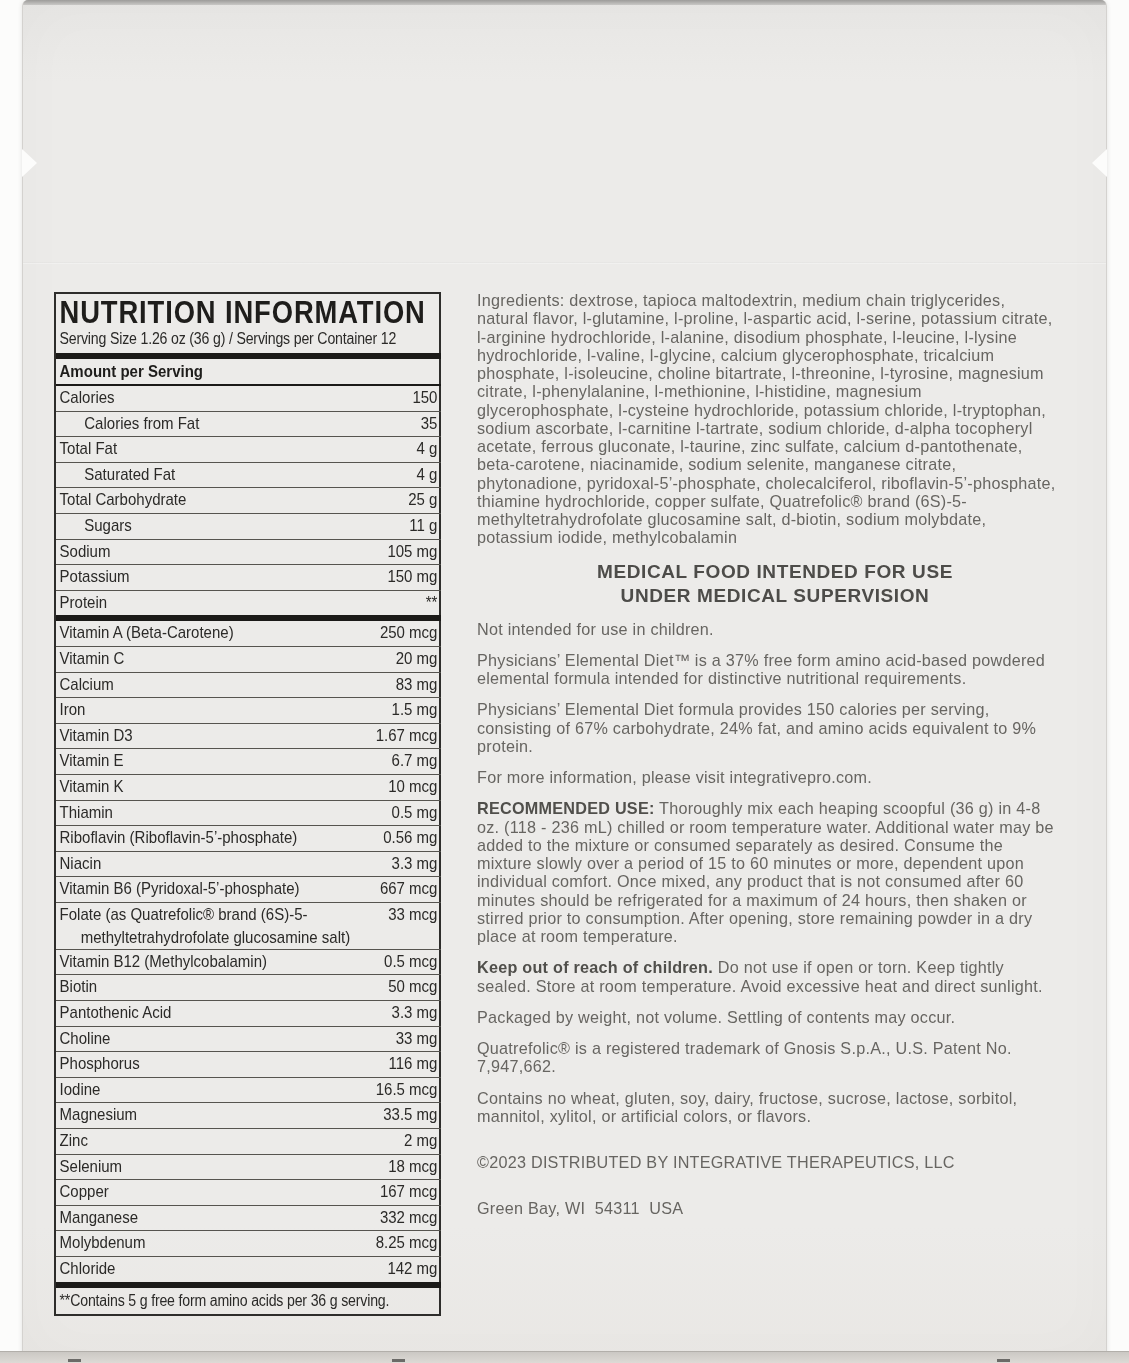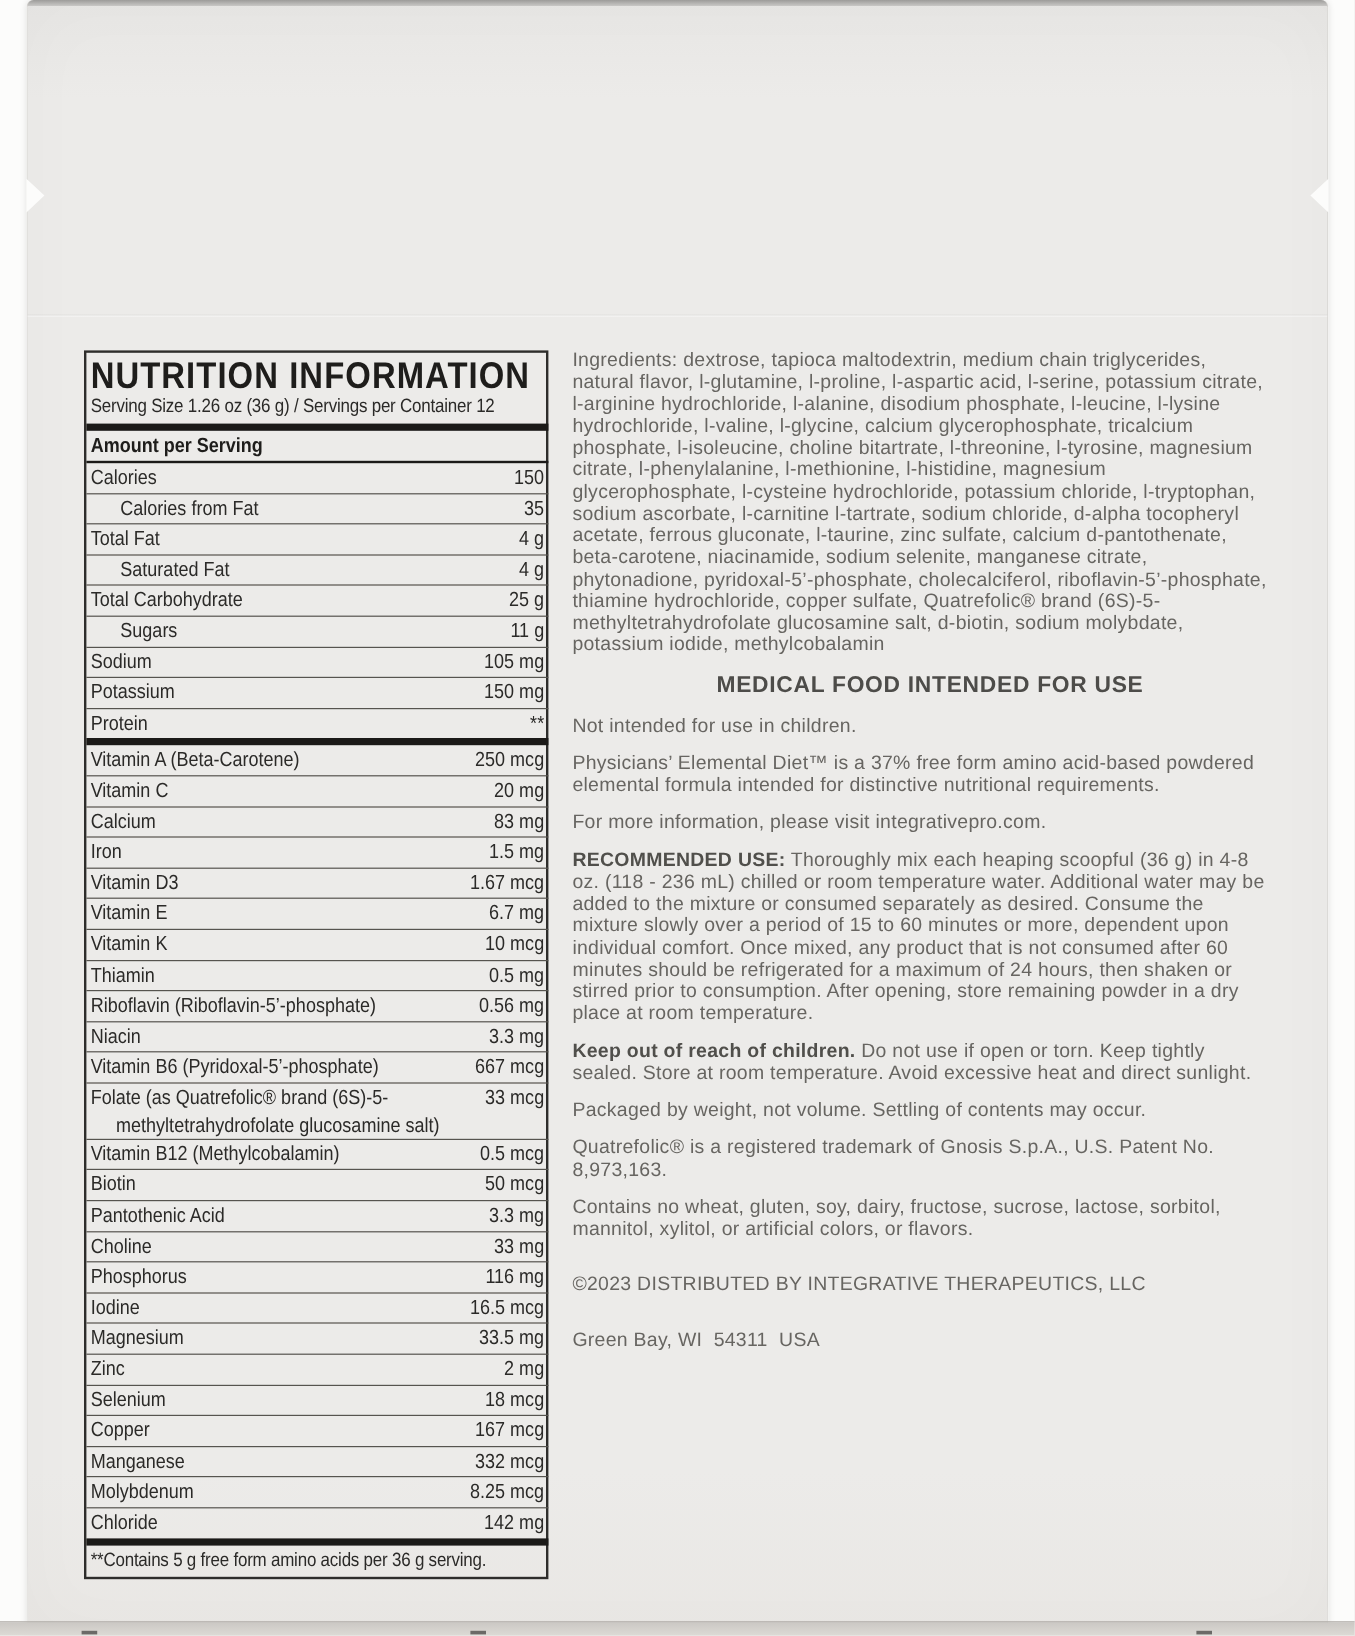--- a/index.html
+++ b/index.html
@@ -33,21 +33,21 @@
   .bottom-band{
     position:absolute;left:0;right:0;bottom:0;height:11px;
     background:linear-gradient(180deg,#cbc8c4,#dddad5);
     border-top:1px solid #b2afaa;z-index:4;
   }
   .tick{position:absolute;bottom:1px;width:13px;height:3px;background:#6b6a67;z-index:6;}
   .tick.t1{left:68px}.tick.t2{left:392px}.tick.t3{left:997px}
 
   
   .nutrition-panel{
-    position:absolute;left:70px;top:292px;width:387px;
+    position:absolute;left:54px;top:292px;width:387px;
     border:2px solid #2e2d2b;box-sizing:border-box;
     color:#2b2a28;
   }
   .condense{transform:scaleX(0.883);transform-origin:0 0;width:436px;
     padding:2px 4px 0 4px;box-sizing:border-box;}
   .n-title{font-size:31px;font-weight:bold;letter-spacing:1px;line-height:33px;
     color:#1e1d1b;white-space:nowrap;}
   .n-serving{font-size:16px;line-height:20px;letter-spacing:-0.2px;white-space:nowrap;
     margin-bottom:4px;}
   .bar{height:6px;background:#1b1a18;margin:0 -4px;}
@@ -243,28 +243,30 @@
         </div>
       <div class="bar"></div>
       <div class="n-footnote">**Contains 5 g free form amino acids per 36 g serving.</div>
     </div>
   </section>
 
   <section class="info-col" id="info-col">
       <p>Ingredients: dextrose, tapioca maltodextrin, medium chain triglycerides, natural flavor, l-glutamine, l-proline, l-aspartic acid, l-serine, potassium citrate, l-arginine hydrochloride, l-alanine, disodium phosphate, l-leucine, l-lysine hydrochloride, l-valine, l-glycine, calcium glycerophosphate, tricalcium phosphate, l-isoleucine, choline bitartrate, l-threonine, l-tyrosine, magnesium citrate, l-phenylalanine, l-methionine, l-histidine, magnesium glycerophosphate, l-cysteine hydrochloride, potassium chloride, l-tryptophan, sodium ascorbate, l-carnitine l-tartrate, sodium chloride, d-alpha tocopheryl acetate, ferrous gluconate, l-taurine, zinc sulfate, calcium d-pantothenate, beta-carotene, niacinamide, sodium selenite, manganese citrate, phytonadione, pyridoxal-5’-phosphate, cholecalciferol, riboflavin-5’-phosphate, thiamine hydrochloride, copper sulfate, Quatrefolic® brand (6S)-5-methyltetrahydrofolate glucosamine salt, d-biotin, sodium molybdate, potassium iodide, methylcobalamin</p>
       <div class="h2">
         <div>MEDICAL FOOD INTENDED FOR USE</div>
+        <div>UNDER MEDICAL SUPERVISION</div>
       </div>
       <p>Not intended for use in children.</p>
       <p>Physicians’ Elemental Diet™ is a 37% free form amino acid-based powdered elemental formula intended for distinctive nutritional requirements.</p>
+      <p>Physicians’ Elemental Diet formula provides 150 calories per serving, consisting of 67% carbohydrate, 24% fat, and amino acids equivalent to 9% protein.</p>
       <p>For more information, please visit integrativepro.com.</p>
       <p><b class="lead">RECOMMENDED USE:</b> Thoroughly mix each heaping scoopful (36 g) in 4-8 oz. (118 - 236 mL) chilled or room temperature water. Additional water may be added to the mixture or consumed separately as desired. Consume the mixture slowly over a period of 15 to 60 minutes or more, dependent upon individual comfort. Once mixed, any product that is not consumed after 60 minutes should be refrigerated for a maximum of 24 hours, then shaken or stirred prior to consumption. After opening, store remaining powder in a dry place at room temperature.</p>
       <p><b class="lead">Keep out of reach of children.</b> Do not use if open or torn. Keep tightly sealed. Store at room temperature. Avoid excessive heat and direct sunlight.</p>
       <p>Packaged by weight, not volume. Settling of contents may occur.</p>
-      <p>Quatrefolic® is a registered trademark of Gnosis S.p.A., U.S. Patent No. 8,973,163.</p>
+      <p>Quatrefolic® is a registered trademark of Gnosis S.p.A., U.S. Patent No. 7,947,662.</p>
       <p>Contains no wheat, gluten, soy, dairy, fructose, sucrose, lactose, sorbitol, mannitol, xylitol, or artificial colors, or flavors.</p>
       <div class="footer-block">
         <div>©2023 DISTRIBUTED BY INTEGRATIVE THERAPEUTICS, LLC</div>
         <div>Green Bay, WI&nbsp; 54311&nbsp; USA</div>
       </div>
     </section>
 
   <div class="bottom-band"></div>
   <div class="tick t1"></div>
   <div class="tick t2"></div>

